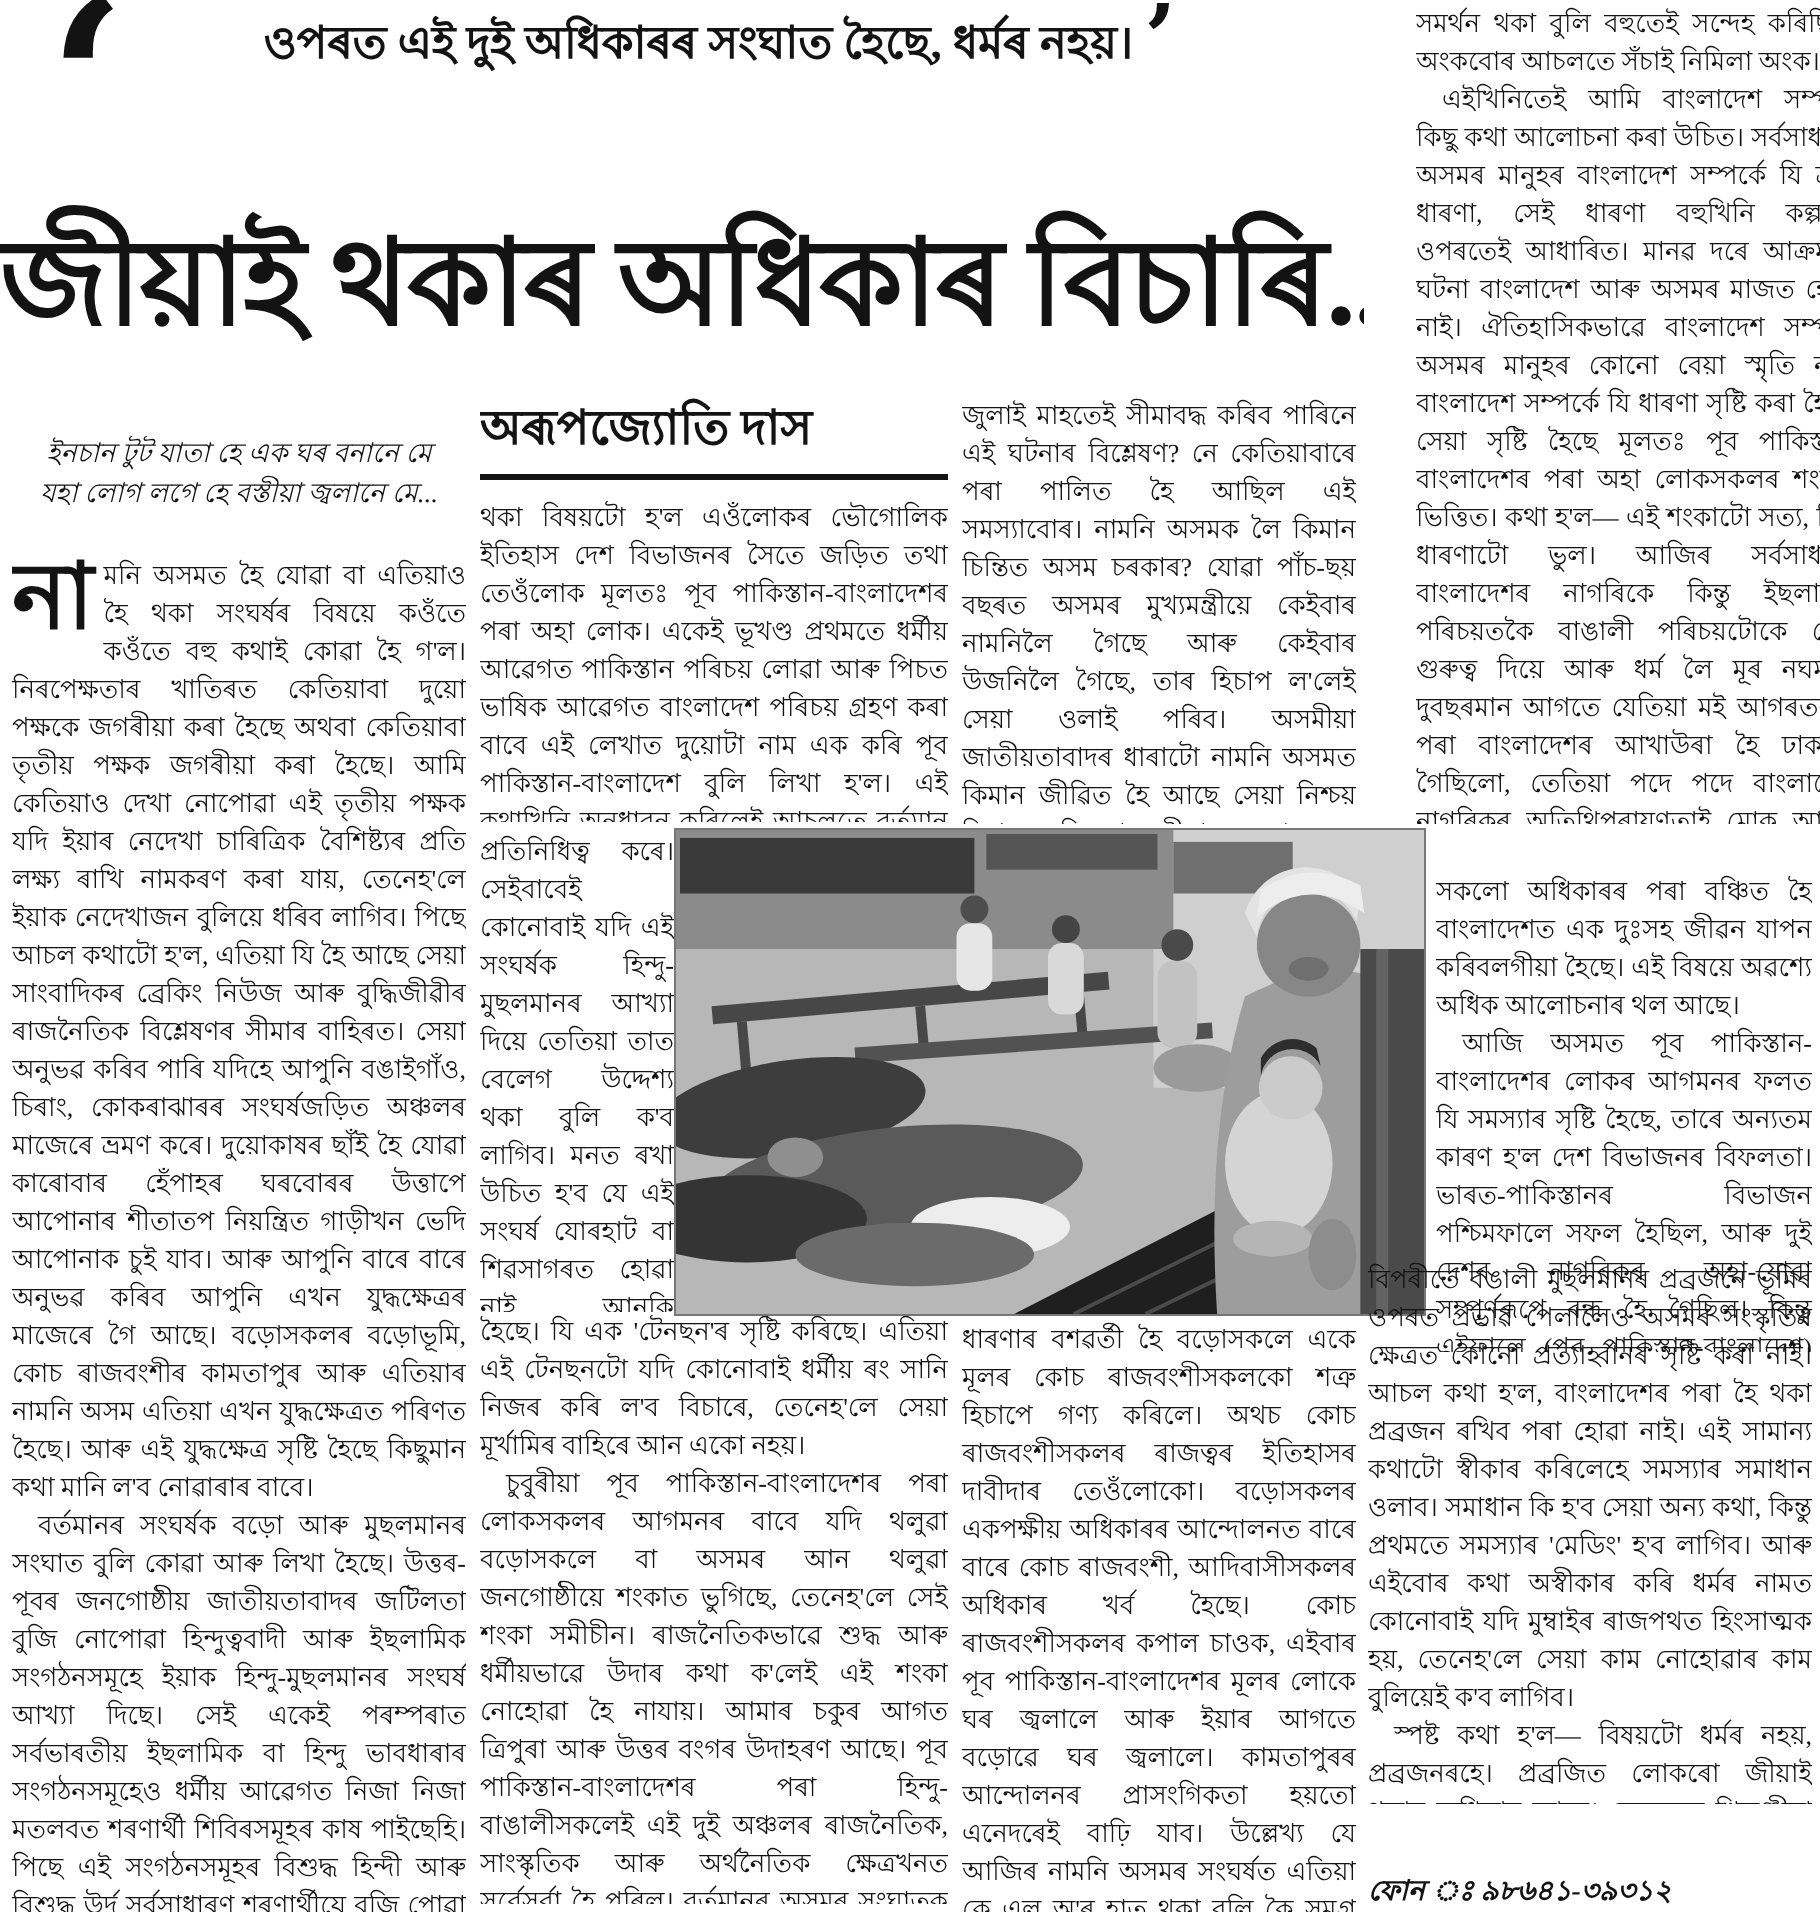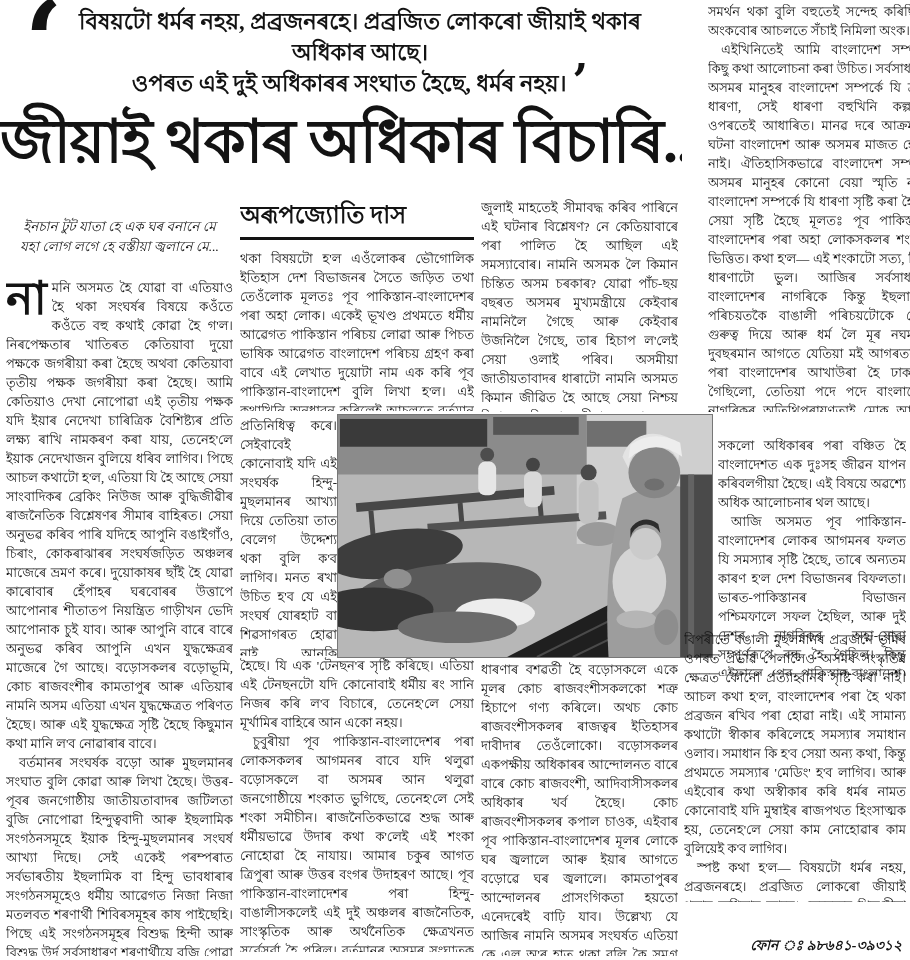--- a/index.html
+++ b/index.html
@@ -33,35 +33,34 @@
     border-bottom:3px solid #131313;padding-bottom:5px;margin-bottom:9px;
     white-space:nowrap;overflow:hidden;}
   .col2-beside{left:240px;top:416px;width:97px;height:240px;}
   .col2-bottom{left:240px;top:656px;width:234px;height:296px;font-family:Liberation Serif, serif;}
   .col3-top{left:481px;top:198px;width:197px;height:214px;}
   .col3-bottom{left:481px;top:660px;width:197px;height:296px;}
   
   .sb-top{left:708px;top:2px;width:222px;height:410px;}
   .sb-beside{left:718px;top:436px;width:188px;height:240px;}
   .sb-bottom{left:684px;top:630px;width:222px;height:272px;}
-  .phone{left:684px;top:934px;width:218px;text-align:right;font-style:italic;
+  .phone{left:684px;top:934px;width:218px;font-style:italic;
     font-size:14px;font-weight:600;}
   
   .photo{left:337px;top:414px;width:376px;height:244px;border:1px solid #777;
     box-sizing:border-box;background:#b9b9b9;}
   .photo svg{display:block;width:100%;height:100%;}
 </style>
 </head>
 <body>
 
 <div class="sheet">
 
   <div class="abs quote-open">‘</div>
   <div class="abs pullquote">
-    <div>বিষয়টো ধৰ্মৰ নহয়, প্ৰব্ৰজনৰহে। প্ৰব্ৰজিত লোকৰো জীয়াই থকাৰ অধিকাৰ আছে।</div>
     <div><span>ওপৰত এই দুই অধিকাৰৰ সংঘাত হৈছে, ধৰ্মৰ নহয়।</span> <span class="quote-close">’</span></div>
   </div>
 
   <div class="abs headline">জীয়াই থকাৰ অধিকাৰ বিচাৰি...</div>
 
   <div class="abs bodytext col1">
     <div class="epigraph">ইনচান টুট যাতা হে এক ঘৰ বনানে মে
 যহা লোগ লগে হে বস্তীয়া জ্বলানে মে...</div>
     <span class="dropcap">না</span><span>মনি অসমত হৈ যোৱা বা এতিয়াও হৈ থকা সংঘৰ্ষৰ বিষয়ে কওঁতে কওঁতে বহু কথাই কোৱা হৈ গ'ল। নিৰপেক্ষতাৰ খাতিৰত কেতিয়াবা দুয়ো পক্ষকে জগৰীয়া কৰা হৈছে অথবা কেতিয়াবা তৃতীয় পক্ষক জগৰীয়া কৰা হৈছে। আমি কেতিয়াও দেখা নোপোৱা এই তৃতীয় পক্ষক যদি ইয়াৰ নেদেখা চাৰিত্ৰিক বৈশিষ্ট্যৰ প্ৰতি লক্ষ্য ৰাখি নামকৰণ কৰা যায়, তেনেহ'লে ইয়াক নেদেখাজন বুলিয়ে ধৰিব লাগিব। পিছে আচল কথাটো হ'ল, এতিয়া যি হৈ আছে সেয়া সাংবাদিকৰ ব্ৰেকিং নিউজ আৰু বুদ্ধিজীৱীৰ ৰাজনৈতিক বিশ্লেষণৰ সীমাৰ বাহিৰত। সেয়া অনুভৱ কৰিব পাৰি যদিহে আপুনি বঙাইগাঁও, চিৰাং, কোকৰাঝাৰৰ সংঘৰ্ষজড়িত অঞ্চলৰ মাজেৰে ভ্ৰমণ কৰে। দুয়োকাষৰ ছাঁই হৈ যোৱা কাৰোবাৰ হেঁপাহৰ ঘৰবোৰৰ উত্তাপে আপোনাৰ শীতাতপ নিয়ন্ত্ৰিত গাড়ীখন ভেদি আপোনাক চুই যাব। আৰু আপুনি বাৰে বাৰে অনুভৱ কৰিব আপুনি এখন যুদ্ধক্ষেত্ৰৰ মাজেৰে গৈ আছে। বড়োসকলৰ বড়োভূমি, কোচ ৰাজবংশীৰ কামতাপুৰ আৰু এতিয়াৰ নামনি অসম এতিয়া এখন যুদ্ধক্ষেত্ৰত পৰিণত হৈছে। আৰু এই যুদ্ধক্ষেত্ৰ সৃষ্টি হৈছে কিছুমান কথা মানি ল'ব নোৱাৰাৰ বাবে।</span>
     <div> বৰ্তমানৰ সংঘৰ্ষক বড়ো আৰু মুছলমানৰ সংঘাত বুলি কোৱা আৰু লিখা হৈছে। উত্তৰ-পূবৰ জনগোষ্ঠীয় জাতীয়তাবাদৰ জটিলতা বুজি নোপোৱা হিন্দুত্ববাদী আৰু ইছলামিক সংগঠনসমূহে ইয়াক হিন্দু-মুছলমানৰ সংঘৰ্ষ আখ্যা দিছে। সেই একেই পৰম্পৰাত সৰ্বভাৰতীয় ইছলামিক বা হিন্দু ভাবধাৰাৰ সংগঠনসমূহেও ধৰ্মীয় আৱেগত নিজা নিজা মতলবত শৰণাৰ্থী শিবিৰসমূহৰ কাষ পাইছেহি। পিছে এই সংগঠনসমূহৰ বিশুদ্ধ হিন্দী আৰু বিশুদ্ধ উৰ্দু সৰ্বসাধাৰণ শৰণাৰ্থীয়ে বুজি পোৱা নাই। সমস্যাটো তাতেই, বুজি পোৱাৰ সমস্যা। বড়োসকলক বিশেষ ধৰ্মীয় বেষ্টনীত পেলোৱাৰ অসুবিধা আছে। উত্তৰ-পূবৰ অন্যান্য বহু জনগোষ্ঠীৰ দৰে বড়োসকলো ধৰ্মৰ ঊৰ্ধ্বত গৈ জনগোষ্ঠীয় পৰিচয়ক প্ৰাধান্য দিয়া জনগোষ্ঠী। এজন বিশিষ্ট নগা নেতাই বিজেপিৰ প্ৰতি সমমৰ্মিতা দেখুওৱাতে হতবাক ৰাষ্ট্ৰীয় পৰ্যায়ৰ বিজেপি নেতাই তেওঁক সুধিয়েই পেলালে— 'আপোনালোকতো খ্ৰীষ্টান, তেনেহ'লে বিজেপিৰ প্ৰতি সমমৰ্মিতা কিয়?' তেতিয়া নগা নেতাজনে সহজভাৱে বুজাই দিলে— 'The issue is Nagalim, not Christianity'। বিষয়টো নাগালিমহে, খ্ৰীষ্টান ধৰ্ম নহয়, বৰ্ণহিন্দু অসমীয়াৰ চালিত জাতীয়তাবাদৰ দ্বাৰা অৱহেলিত বড়োসকলে সামাজিক মৰ্যাদা আৰু অধিকাৰ বিচাৰিয়েই বড়ো আন্দোলনৰ পাতনি মেলিবলগীয়া হৈছিল। যিদৰে উত্তৰ বংগৰ থলুৱা কোচ ৰাজবংশীসকলে পূৰ্ব বংগৰ পৰা জাকে জাকে আহি উত্তৰ বংগত থিতাপি লোৱা হিন্দু বাঙালীসকলৰ ওচৰত সকলো হেৰুৱাই নিজৰ দেশতেই শৰণাৰ্থীৰ দৰে দিন কটাইছে, আত্ম-নিয়ন্ত্ৰণৰ অধিকাৰৰ বাবে হাতত অস্ত্ৰ তুলি লৈছে। ঠিক সেইদৰেই আশীৰ দশকলৈকে কোকৰাঝাৰৰ বড়োসকল হিন্দু-বাঙালীৰ আগ্ৰাসনৰ বলি হৈছিল। পৰবৰ্তী পৰ্যায়ত বড়োসকল হিন্দুৰ ঠাইত বাঙালী মুছলমানৰ আগ্ৰাসনৰ বলি হৈছিল। এই হিন্দু আৰু মুছলমানৰ মাজত মিল</div>

